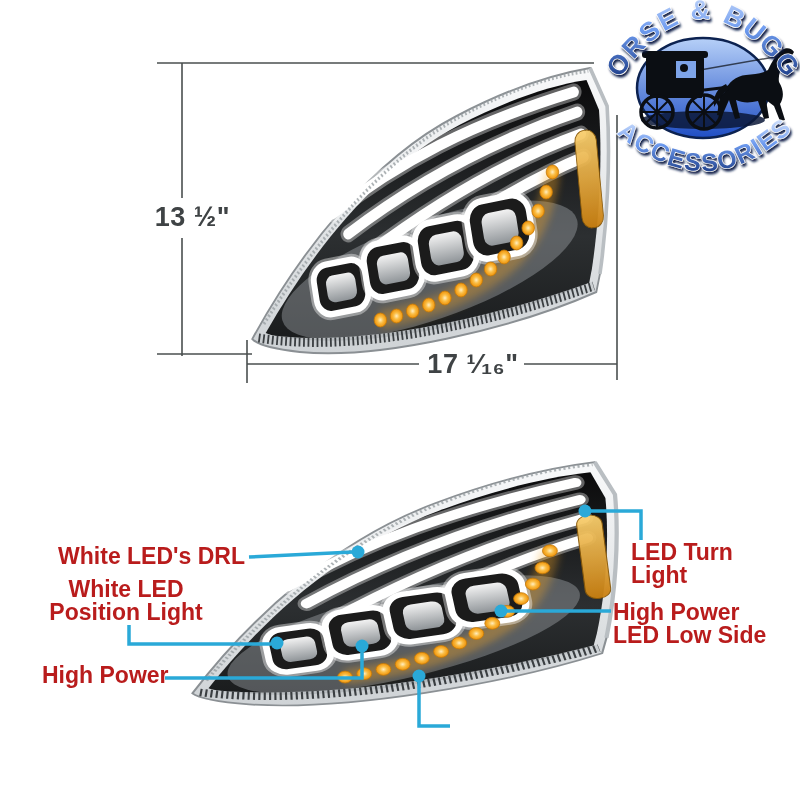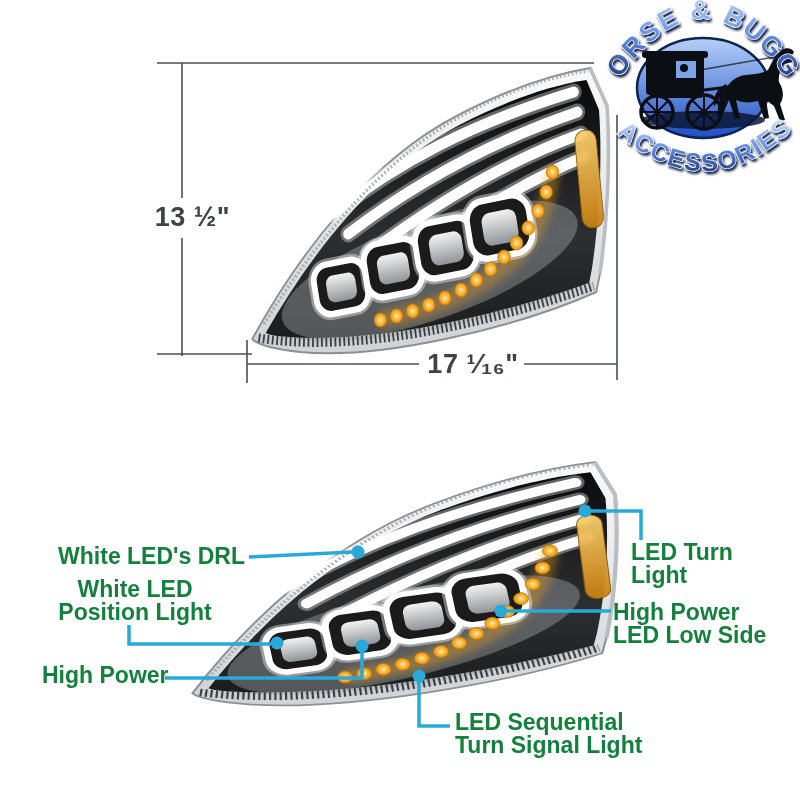--- a/index.html
+++ b/index.html
@@ -6,21 +6,21 @@
   .stage{
     position:relative;width:800px;height:800px;background:#ffffff;overflow:hidden;
     font-family:"Liberation Sans", sans-serif;
   }
   .art{position:absolute;left:0;top:0;}
   .dim-label{
     position:absolute;color:#3f4345;font-size:27px;font-weight:600;
     letter-spacing:.5px;text-align:center;white-space:nowrap;
   }
   .callout-label{
-    position:absolute;color:#15803d;font-size:23px;font-weight:600;
+    position:absolute;color:#b91c1c;font-size:23px;font-weight:600;
     line-height:23px;white-space:nowrap;
   }
   .align-right{text-align:right;}
   .align-center{text-align:center;}
   .align-left{text-align:left;}
 </style>
 </head>
 <body>
 
 <div class="stage">
@@ -230,37 +230,33 @@
       <circle cx="501" cy="611" r="6.5"></circle>
       <circle cx="419" cy="676" r="6.5"></circle>
     </g>
   </svg>
 
   <div class="dim-label" style="left:145px;top:202px;width:95px;">13 ½"</div>
   <div class="dim-label" style="left:418px;top:349px;width:110px;">17 ¹⁄₁₆"</div>
 
   <div class="callout-label align-right" style="left:40px;top:545px;width:205px;">White LED's DRL</div>
 
-  <div class="callout-label align-center" style="left:55px;top:578px;width:160px;">
+  <div class="callout-label align-center" style="left:46px;top:578px;width:160px;">
     <div>White LED</div>
     <div>Position Light</div>
   </div>
 
   <div class="callout-label align-left" style="left:42px;top:664px;width:170px;">
     <div>High Power</div>
   </div>
 
   <div class="callout-label align-left" style="left:631px;top:541px;width:130px;">
     <div>LED Turn</div>
     <div>Light</div>
   </div>
 
   <div class="callout-label align-left" style="left:613px;top:601px;width:160px;">
     <div>High Power</div>
     <div>LED Low Side</div>
   </div>
 
-  <div class="callout-label align-left" style="left:455px;top:711px;width:200px;">
-    <div>LED Sequential</div>
-    <div>Turn Signal Light</div>
-  </div>
 
 </div>
 
 </body></html>

